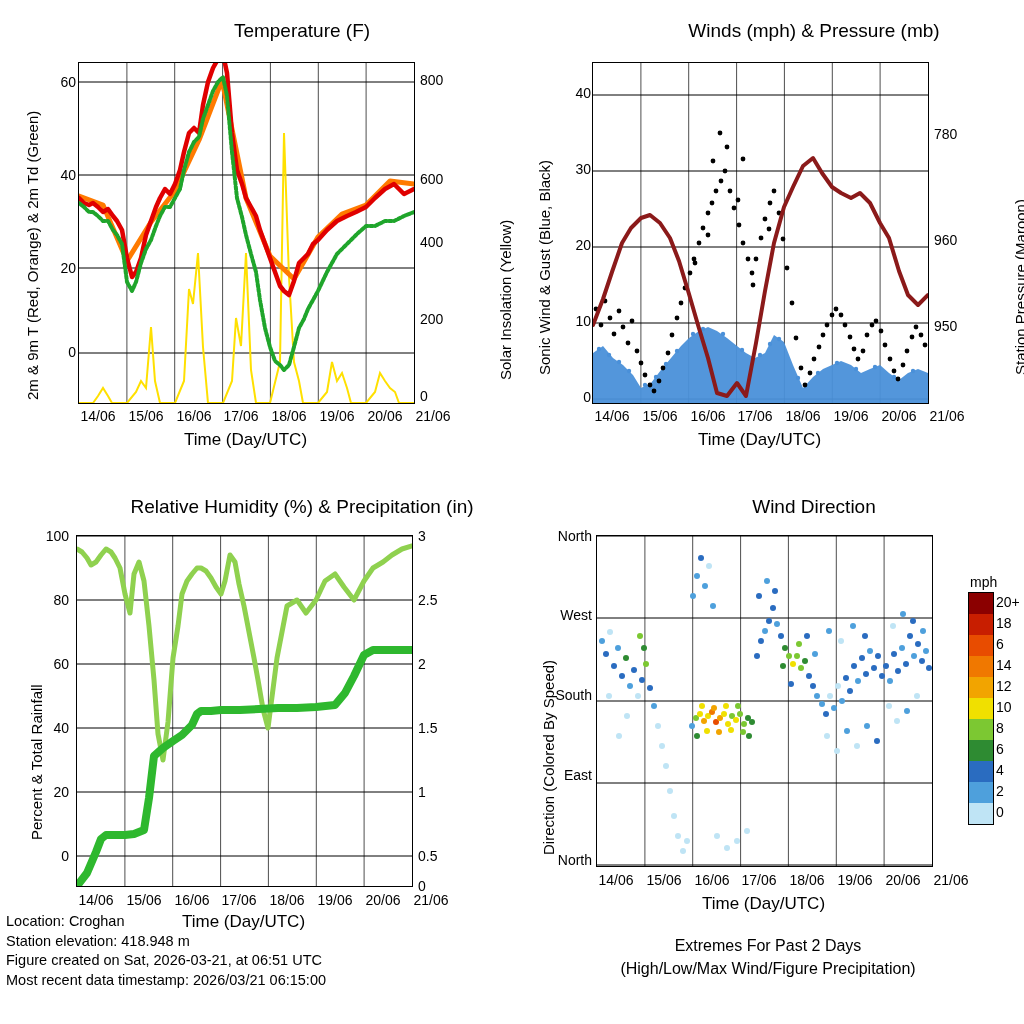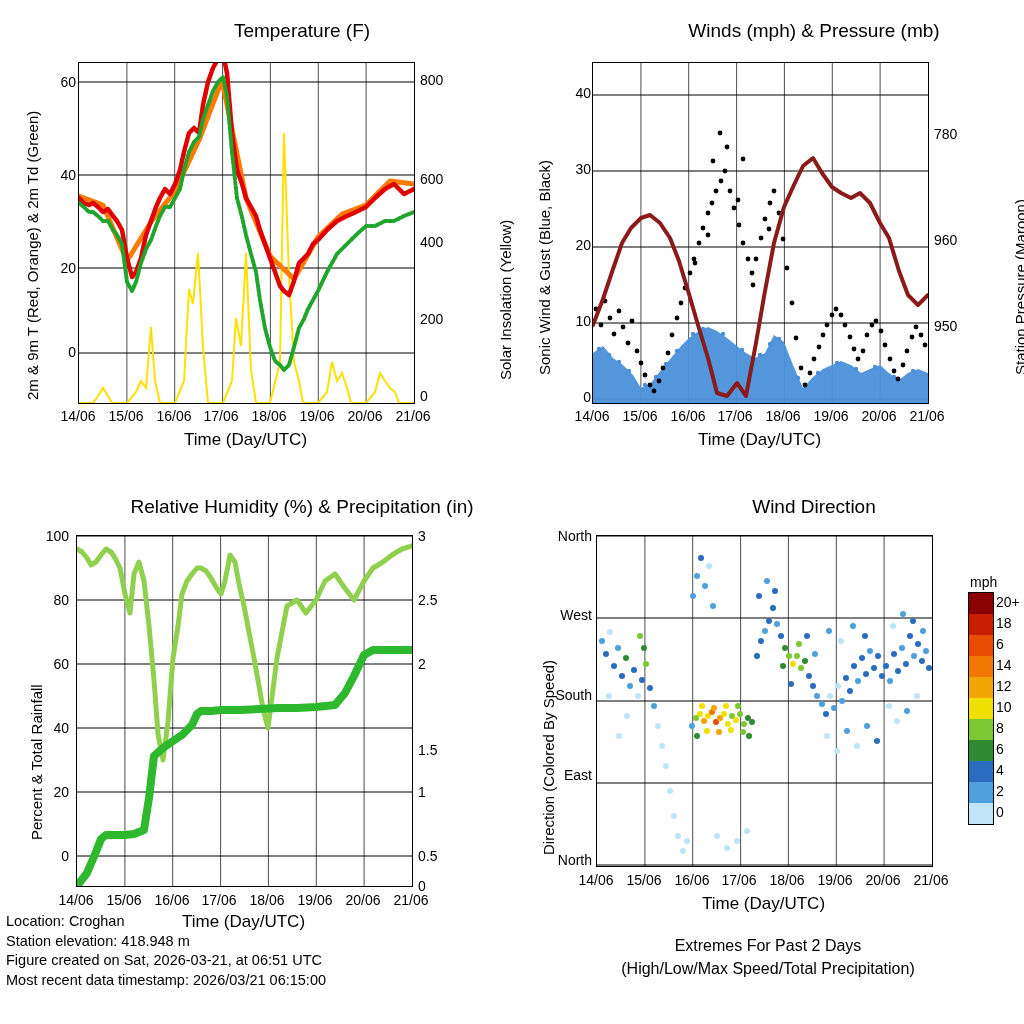--- a/index.html
+++ b/index.html
@@ -28,21 +28,21 @@
   }
   .ylabel{
     position:absolute;font-size:15px;
     transform-origin:0 0;
     white-space:nowrap;
   }
   .ylabel.rot{
     transform:rotate(-90deg);
   }
   .xticklabel{
-    position:absolute;font-size:14px;text-align:center;width:46px;
+    position:absolute;font-size:14px;text-align:center;width:46px;margin-left:20px;
   }
   .ytick-l{position:absolute;font-size:14px;text-align:right;width:44px;}
   .ytick-r{position:absolute;font-size:14px;text-align:left;width:50px;}
   .footer{
     position:absolute;left:6px;top:912px;font-size:14.5px;line-height:19.6px;
   }
   .extremes{
     position:absolute;left:512px;width:512px;top:934px;text-align:center;font-size:16px;line-height:23px;
   }
   .extremes .vals{color:#e00000;font-weight:bold;}
@@ -278,21 +278,21 @@
   <div class="ytick-l" style="left:25px;top:48px;">100</div>
   <div class="ytick-l" style="left:25px;top:112px;">80</div>
   <div class="ytick-l" style="left:25px;top:176px;">60</div>
   <div class="ytick-l" style="left:25px;top:240px;">40</div>
   <div class="ytick-l" style="left:25px;top:304px;">20</div>
   <div class="ytick-l" style="left:25px;top:368px;">0</div>
 
   <div class="ytick-r" style="left:418px;top:48px;">3</div>
   <div class="ytick-r" style="left:418px;top:112px;">2.5</div>
   <div class="ytick-r" style="left:418px;top:176px;">2</div>
-  <div class="ytick-r" style="left:418px;top:240px;margin-top:22px;">1.5</div>
+  <div class="ytick-r" style="left:418px;top:240px;">1.5</div>
   <div class="ytick-r" style="left:418px;top:304px;">1</div>
   <div class="ytick-r" style="left:418px;top:368px;">0.5</div>
   <div class="ytick-r" style="left:418px;top:398px;">0</div>
 
   <div class="plotbox" style="left:76px;top:55px;width:335px;height:350px;">
     <svg width="335" height="350" viewBox="0 0 335 350">
       <line x1="0" y1="0" x2="335" y2="0" stroke="#000" stroke-width="1"></line>
       <line x1="0" y1="64" x2="335" y2="64" stroke="#000" stroke-width="1"></line>
       <line x1="0" y1="128" x2="335" y2="128" stroke="#000" stroke-width="1"></line>
       <line x1="0" y1="192" x2="335" y2="192" stroke="#000" stroke-width="1"></line>
@@ -531,14 +531,14 @@
 
 <div class="footer">
   <div>Location: Croghan</div>
   <div>Station elevation: 418.948 m</div>
   <div>Figure created on Sat, 2026-03-21, at 06:51 UTC</div>
   <div>Most recent data timestamp: 2026/03/21 06:15:00</div>
 </div>
 
 <div class="extremes">
   <div>Extremes For Past 2 Days</div>
-  <div>(High/Low/Max Speed/Total Precipitation)</div>
+  <div>(High/Low/Max Wind/Figure Precipitation)</div>
 </div>
 
 </body></html>

